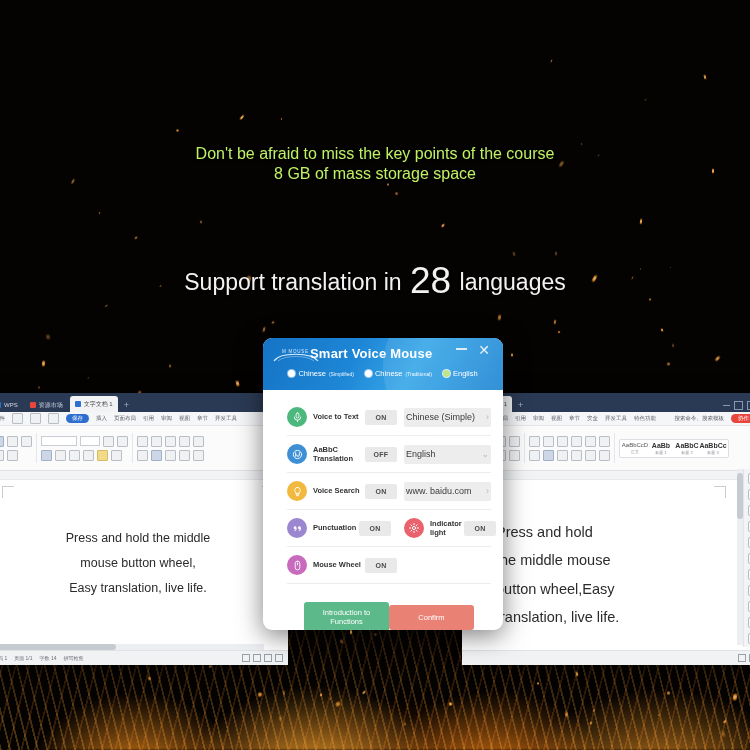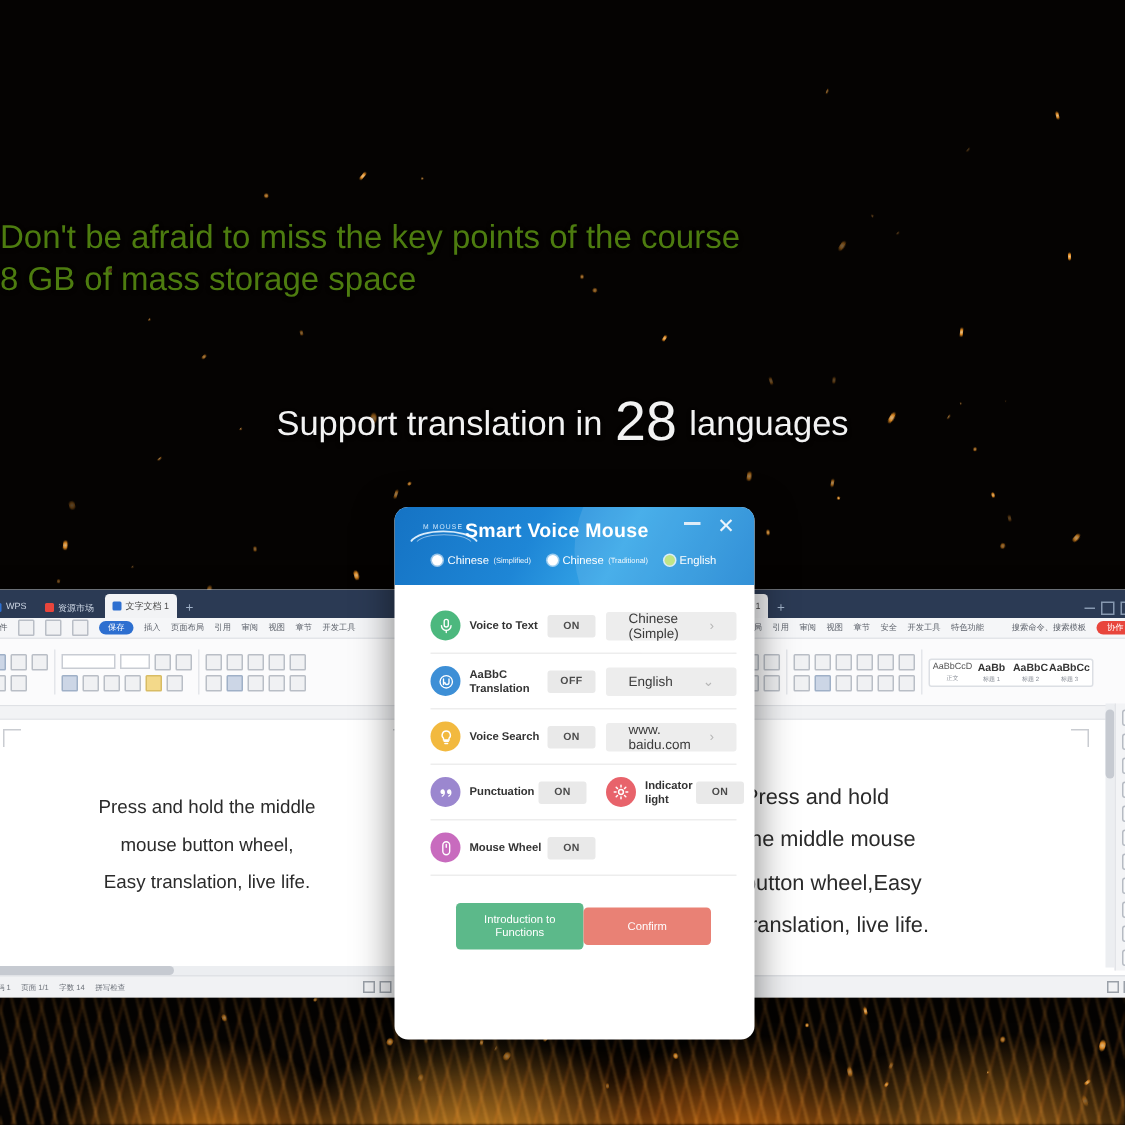--- a/index.html
+++ b/index.html
@@ -39,22 +39,22 @@
   .ember{position:absolute;border-radius:50%;filter:blur(.4px);}
 
   
   .headline{
     position:absolute;top:36px;left:0;right:0;text-align:center;
     color:#7cb6ef;font-size:44px;line-height:1.12;font-weight:600;
     letter-spacing:-0.3px;text-shadow:0 0 12px rgba(40,90,160,.35);
     z-index:6;
   }
   .sub{
-    position:absolute;top:144px;left:0;right:0;text-align:left;
-    color:#4d7c0f;font-size:22px;line-height:1.27;font-weight:400;z-index:6;
+    position:absolute;top:144px;left:0;right:0;text-align:center;
+    color:#bef264;font-size:16px;line-height:1.27;font-weight:400;z-index:6;
     text-shadow:0 1px 3px rgba(0,0,0,.9);
   }
   .sub .line{display:block;}
   .tagline{
     position:absolute;top:260px;left:0;right:0;text-align:center;
     color:#f2f2f2;font-size:23px;font-weight:400;z-index:6;
     text-shadow:0 1px 3px rgba(0,0,0,.9);
   }
   .tagline .big{font-size:37px;vertical-align:-3px;padding:0 2px;}
 
@@ -113,21 +113,21 @@
 
   .statusbar{position:absolute;left:0;right:0;bottom:0;height:14px;background:#f1f2f4;
              border-top:1px solid #e0e2e6;display:flex;align-items:center;gap:7px;padding:0 5px;}
   .sb{font-size:5px;color:#6a6f77;white-space:nowrap;}
   .sbicons{margin-left:auto;display:flex;gap:3px;}
   .sbicons i{width:6px;height:6px;border:1px solid #9aa0a8;display:block;}
   .hscroll{position:absolute;left:0;right:24px;bottom:15px;height:6px;background:#eceef1;}
   .hscroll span{display:block;position:absolute;left:8px;top:0;width:120px;height:6px;background:#c6cad1;border-radius:3px;}
 
   
-  .dialog{position:absolute;left:263px;top:338px;width:240px;height:355px;background:#fff;
+  .dialog{position:absolute;left:263px;top:338px;width:240px;height:292px;background:#fff;
           border-radius:9px;overflow:hidden;z-index:9;box-shadow:0 6px 26px rgba(0,0,0,.5);}
   .dlg-head{height:52px;position:relative;
             background:linear-gradient(118deg,#1573c4 0%,#1e86d6 38%,#35a6e8 62%,#1c84d2 100%);}
   .dlg-head:after{content:"";position:absolute;right:-30px;top:-46px;width:150px;height:150px;
                   border-radius:50%;background:rgba(255,255,255,.10);}
   .logo{position:absolute;left:9px;top:8px;width:48px;height:17px;}
   .dlg-title{position:absolute;left:47px;top:8px;font-size:13px;color:#fff;font-weight:600;letter-spacing:.2px;}
   .dlg-min{position:absolute;right:36px;top:10px;width:11px;height:1.5px;background:#dceaf7;}
   .dlg-close{position:absolute;right:12px;top:5px;width:14px;height:14px;color:#e8f2fb;font-size:14px;line-height:14px;text-align:center;}
   .radios{position:absolute;left:0;right:0;top:31px;display:flex;align-items:center;
@@ -141,21 +141,21 @@
   .dlg-body{padding:9px 12px 0 12px;margin-left:12px;}
   .row{display:flex;align-items:center;min-height:36px;border-bottom:1px solid #ededed;}
   .row:last-of-type{border-bottom:1px solid #ededed;}
   .ic{width:20px;height:20px;border-radius:50%;flex:0 0 20px;margin-right:6px;position:relative;
       display:flex;align-items:center;justify-content:center;}
   .ic svg{display:block;}
   .rlabel{font-size:7.5px;color:#333;line-height:1.22;width:52px;flex:0 0 52px;font-weight:600;}
   .toggle{background:#e9e9e9;border-radius:2px;font-size:7px;color:#4a4a4a;
           padding:4px 7px;min-width:18px;text-align:center;font-weight:600;letter-spacing:.3px;}
   .sel{margin-left:7px;flex:1;background:#ededed;border-radius:2px;height:19px;display:flex;
-       align-items:center;padding:0 15px;font-size:9px;color:#3a3a3a;position:relative;}
+       align-items:center;padding:0 2px;font-size:9px;color:#3a3a3a;position:relative;}
   .sel .car{margin-left:auto;color:#b6b6b6;font-size:9px;}
   .row.split{justify-content:flex-start;}
   .row.split .toggle2{margin-left:auto;}
   .half-ic{margin-left:13px;}
   .btns{display:flex;align-items:center;justify-content:space-between;padding:18px 17px 0 17px;}
   .btn{border-radius:3px;font-size:7.5px;color:#fff;text-align:center;line-height:1.25;
        padding:6px 8px;}
   .btn.green{background:#5cb98a;width:76px;}
   .btn.red{background:#e98175;width:76px;padding:8px 8px;}
 </style>

